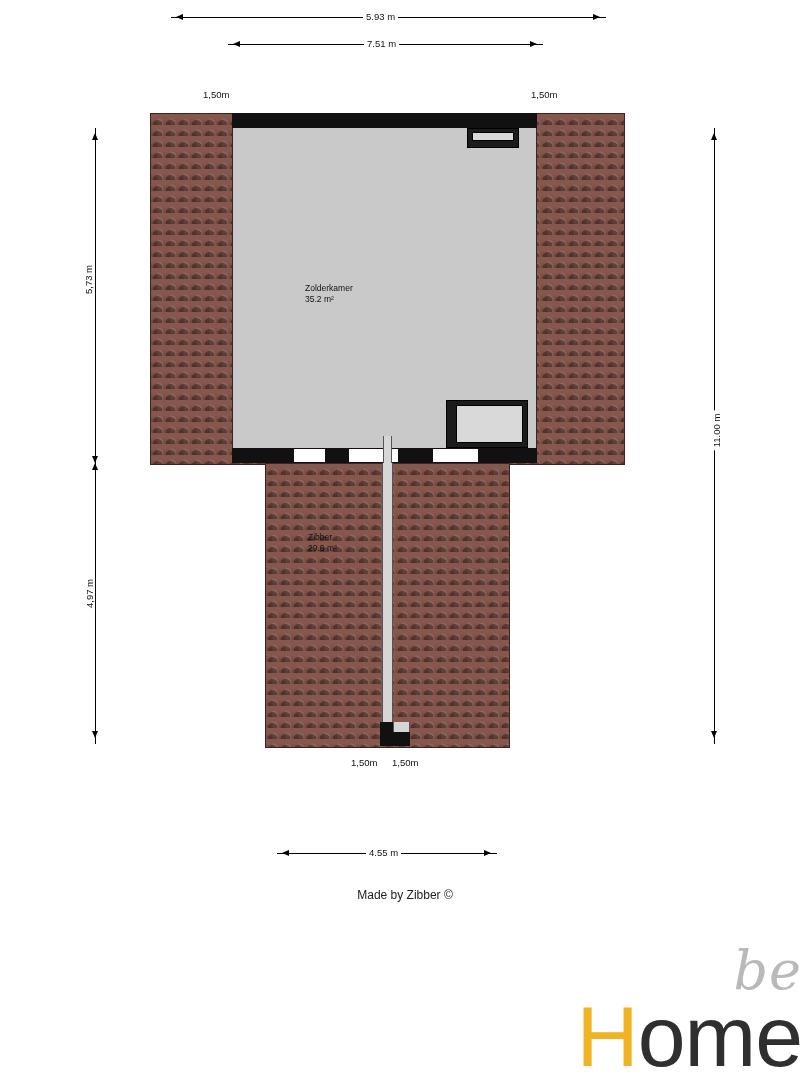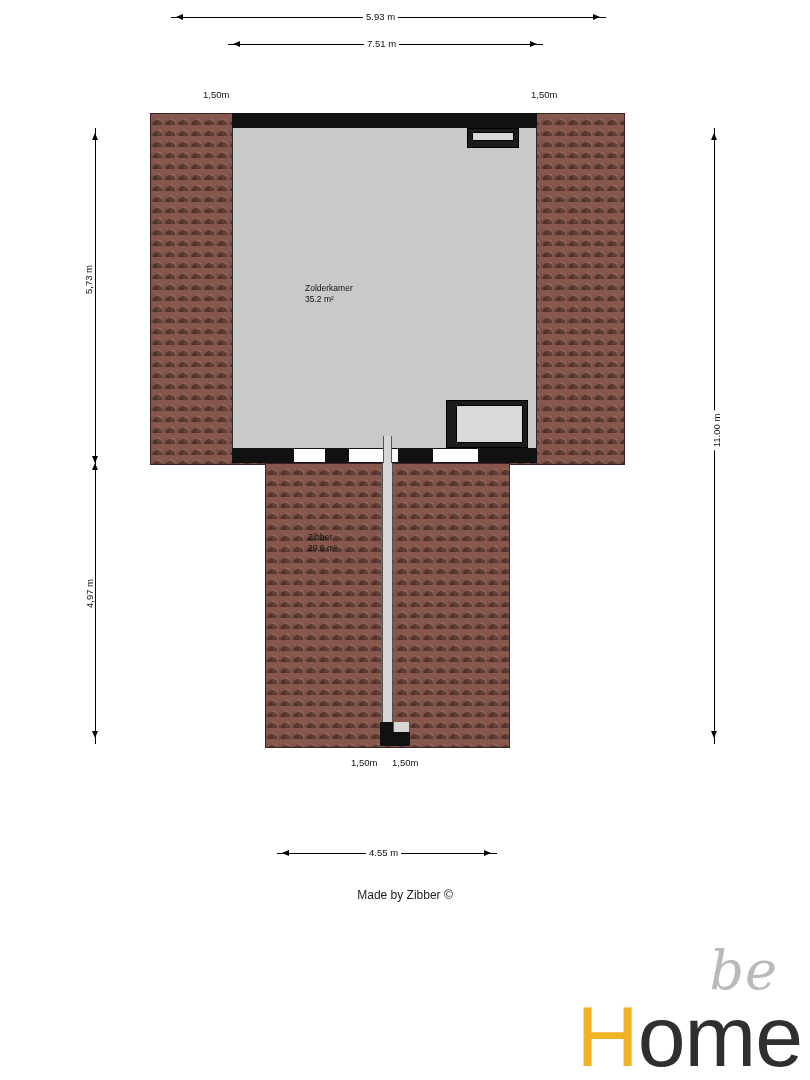--- a/index.html
+++ b/index.html
@@ -149,21 +149,21 @@
     text-align: right;
     line-height: 0.95;
   }
   .logo .be {
     font-family: "DejaVu Serif", serif;
     font-style: italic;
     font-size: 54px;
     color: #b9b9b9;
     letter-spacing: 1px;
     display: block;
-    margin-right: 24px;
+    margin-right: 0;
   }
   .logo .home {
     font-family: "Liberation Sans", sans-serif;
     font-size: 86px;
     color: #2f2f2f;
     display: block;
     letter-spacing: -1px;
   }
   .logo .home .h {
     color: #f0b323;

